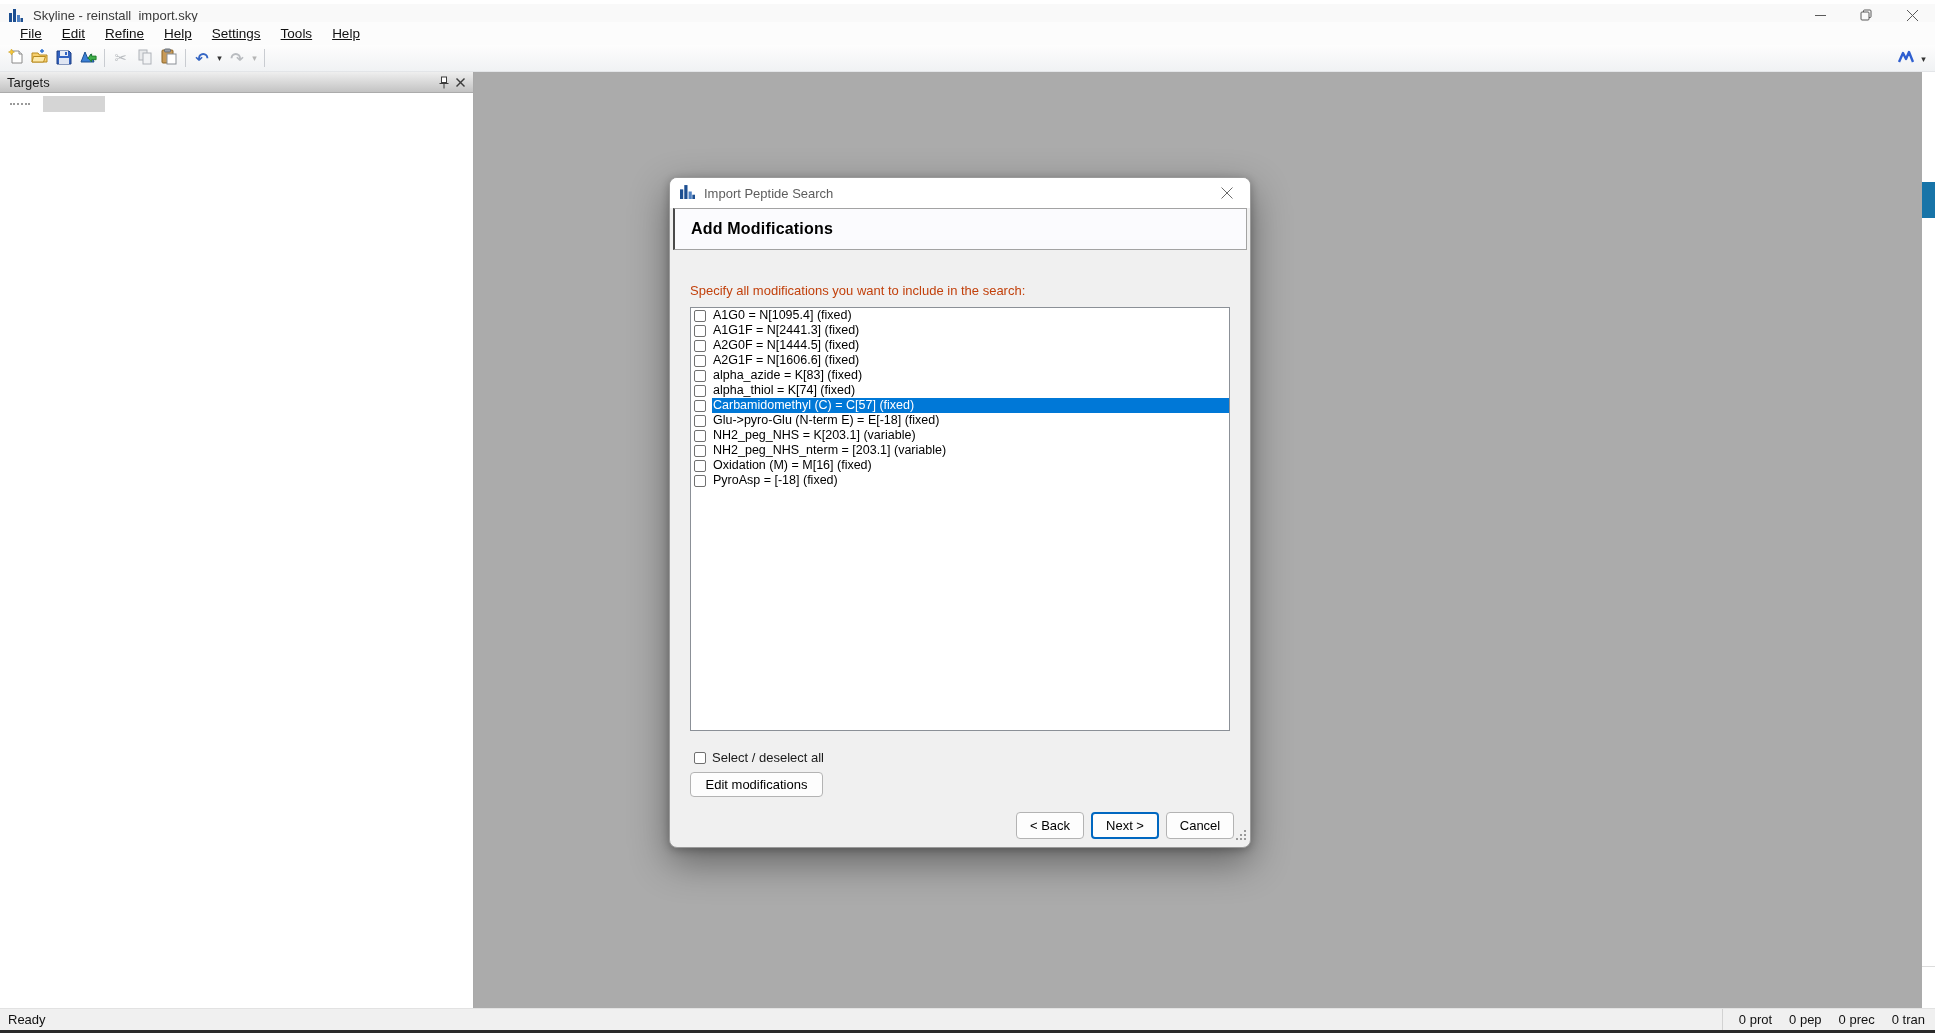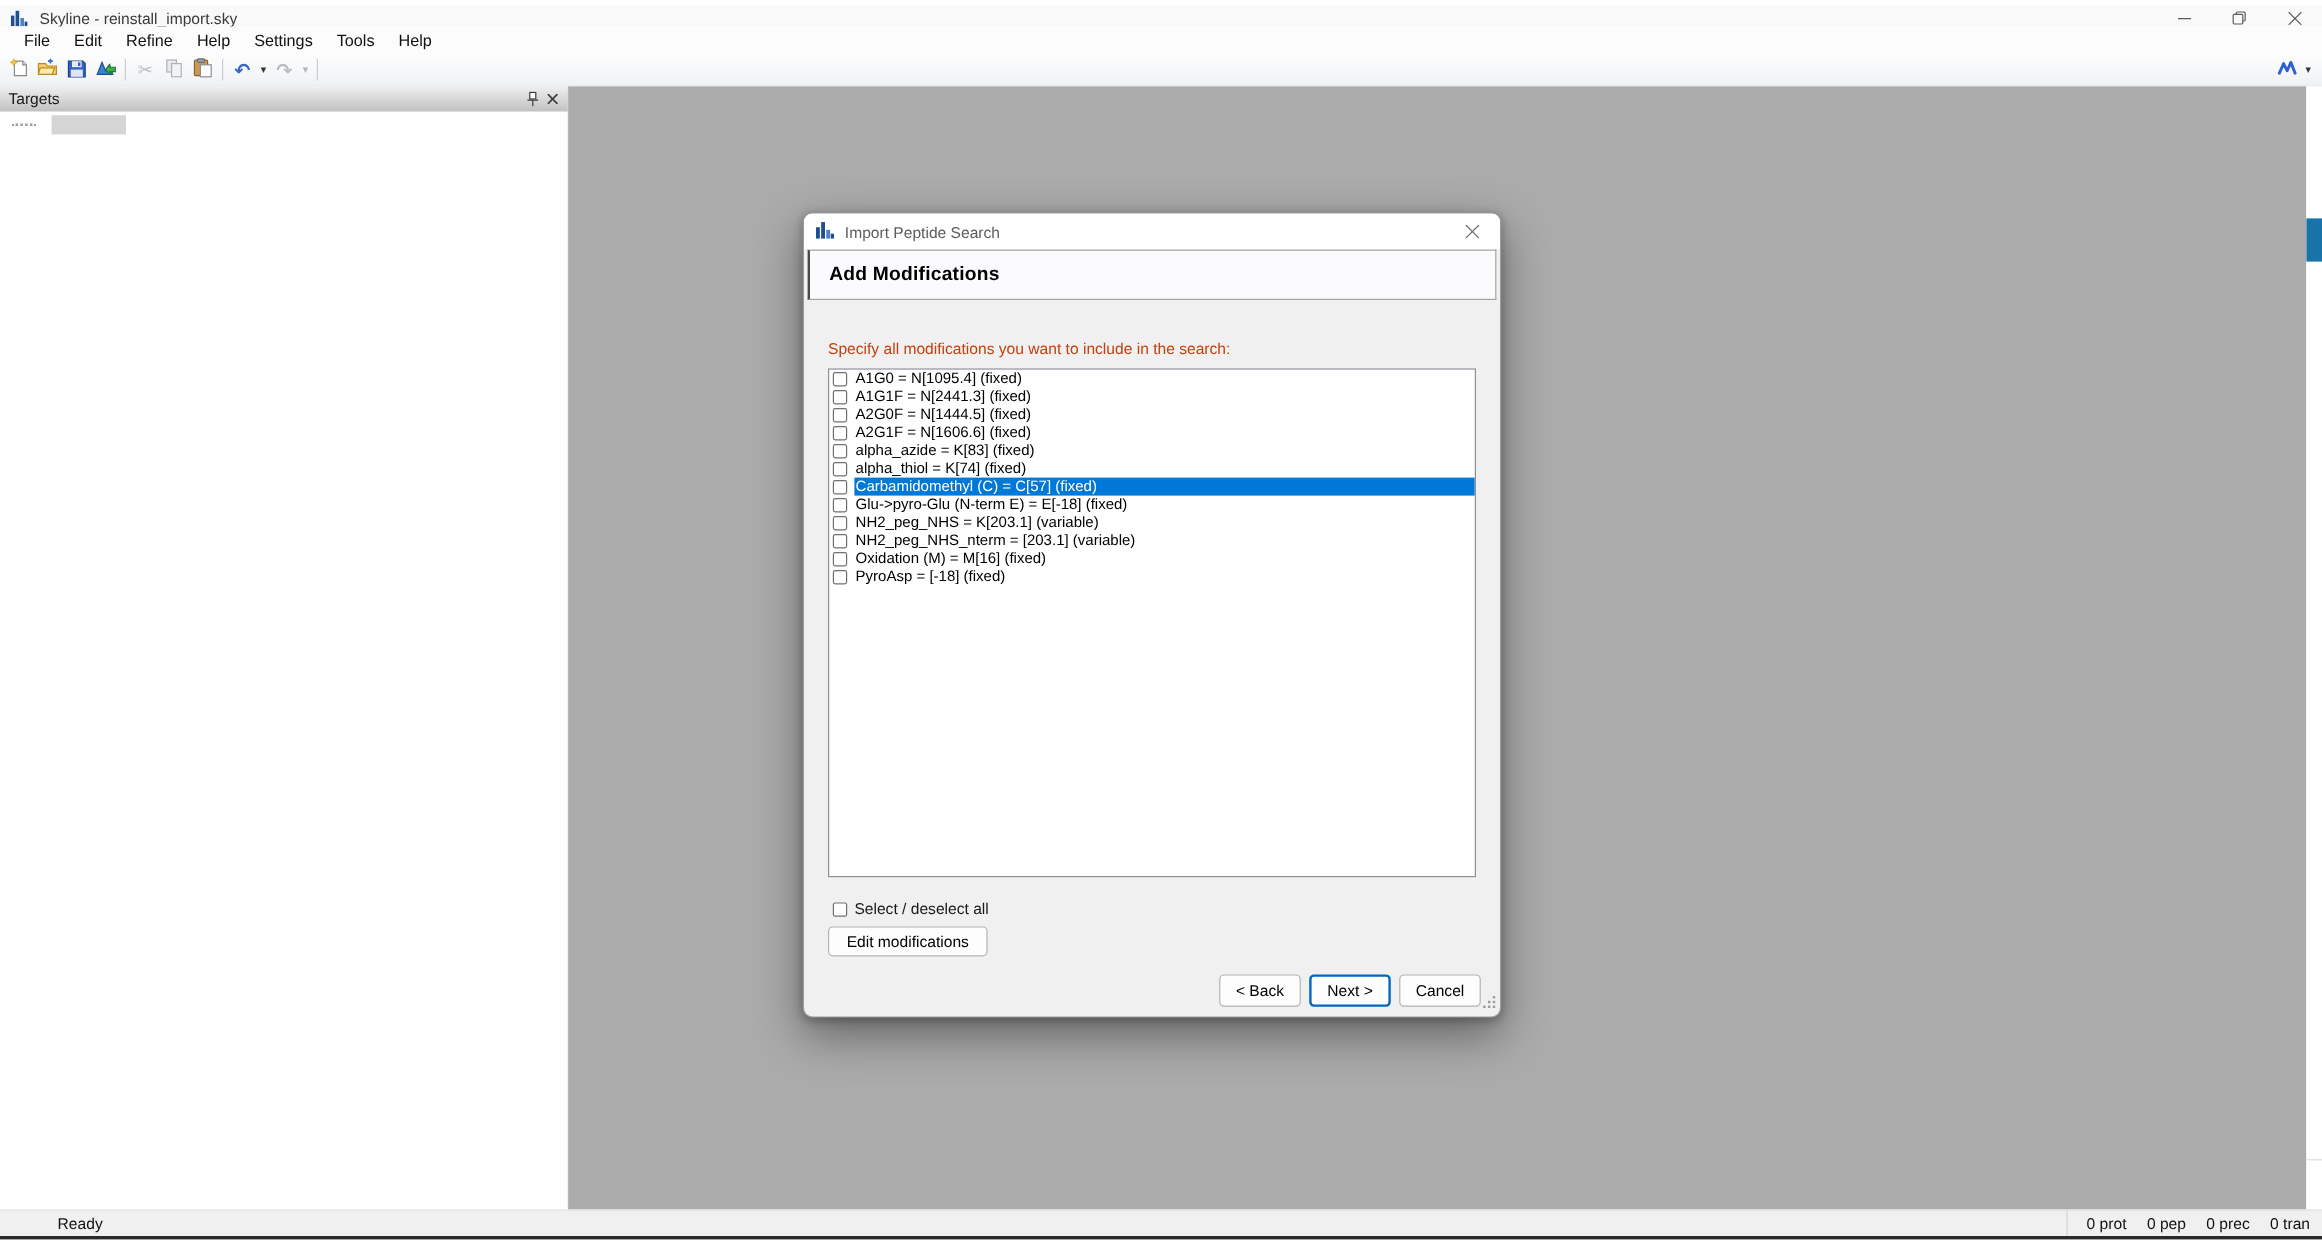--- a/index.html
+++ b/index.html
@@ -8,21 +8,21 @@
 
   
   .titlebar { position:absolute; left:0; top:4px; width:1935px; height:22px; background:#f9f9f9; display:flex; align-items:center; }
   .titlebar .app-icon { margin-left:9px; margin-right:10px; display:flex; }
   .titlebar .title-text { color:#3b3b3b; font-size:13px; }
   .win-controls { position:absolute; right:0; top:0; height:22px; display:flex; }
   .win-btn { width:46px; height:22px; display:flex; align-items:center; justify-content:center; color:#5a5a5a; }
 
   
   .menubar { position:absolute; left:0; top:22px; width:1935px; height:23px; background:#fcfcfc; display:flex; align-items:center; padding-left:10px; }
-  .menu-item { padding:3px 10px; font-size:13.5px; color:#111; }
+  .menu-item { padding:3px 10px; font-size:13.5px; color:#111;text-decoration:underline; }
 
   
   .toolbar { position:absolute; left:0; top:45px; width:1935px; height:27px; background:linear-gradient(#fdfdfd,#f0f2f4); display:flex; align-items:center; padding-left:4px; border-bottom:1px solid #e3e5e8; }
   .tb-btn { width:24px; height:23px; display:flex; align-items:center; justify-content:center; }
   .tb-sep { width:1px; height:18px; background:#c9ccd1; margin:0 4px; }
   .tb-caret { font-size:9px; color:#333; width:11px; text-align:center; }
   .tb-caret.disabled { color:#b5b5b5; }
   .glyph { font-family:"DejaVu Sans",sans-serif; }
   .glyph.disabled { color:#b9bcc0; }
   .toolbar-right { position:absolute; right:6px; top:45px; height:27px; display:flex; align-items:center; }
@@ -36,21 +36,21 @@
   .targets-body { flex:1; background:#ffffff; position:relative; }
   .empty-node-dashes { position:absolute; left:10px; top:10px; width:20px; border-top:2px dotted #9a9a9a; }
   .empty-node-box { position:absolute; left:43px; top:3px; width:62px; height:16px; background:#d5d5d5; }
   .doc-area { flex:1; background:#ababab; }
   .right-strip { width:13px; background:#ffffff; position:relative; }
   .right-strip .blue-tab { position:absolute; left:0; top:110px; width:13px; height:36px; background:#1874a8; }
   .right-strip .strip-divider { position:absolute; left:0; top:894px; width:13px; height:1px; background:#dcdcdc; }
 
   
   .statusbar { position:absolute; left:0; top:1008px; width:1935px; height:22px; background:#f0f0f0; border-top:1px solid #e2e2e2; display:flex; align-items:center; font-size:13px; }
-  .status-left { padding-left:8px; color:#111;margin-left:40px; }
+  .status-left { padding-left:8px; color:#111; }
   .status-right { margin-left:auto; display:flex; align-items:center; height:100%; border-left:1px solid #d2d2d2; padding:0 10px 0 16px; gap:17px; }
   .status-counter { color:#111; }
   .bottom-edge { position:absolute; left:0; top:1030px; width:1935px; height:3px; background:#2a2a2a; }
 
   
   .dialog { position:absolute; left:669px; top:177px; width:582px; height:671px; background:#f0f0f0; border:1px solid #9a9a9a; border-radius:8px; box-shadow:0 14px 38px rgba(0,0,0,0.42), 0 2px 8px rgba(0,0,0,0.25); overflow:hidden; }
   .dlg-titlebar { height:30px; background:#ffffff; display:flex; align-items:center; padding:0 10px; }
   .dlg-title { color:#5d5d5d; font-size:13px; margin-left:9px; flex:1; }
   .dlg-close { width:26px; height:26px; display:flex; align-items:center; justify-content:center; color:#6a6a6a; font-size:15px; }
   .dlg-header { margin:0 3px; height:42px; background:#fbfbfe; border:1px solid #a3a3a3; border-left:2px solid #4a4a4a; display:flex; align-items:center; padding-left:16px; }

